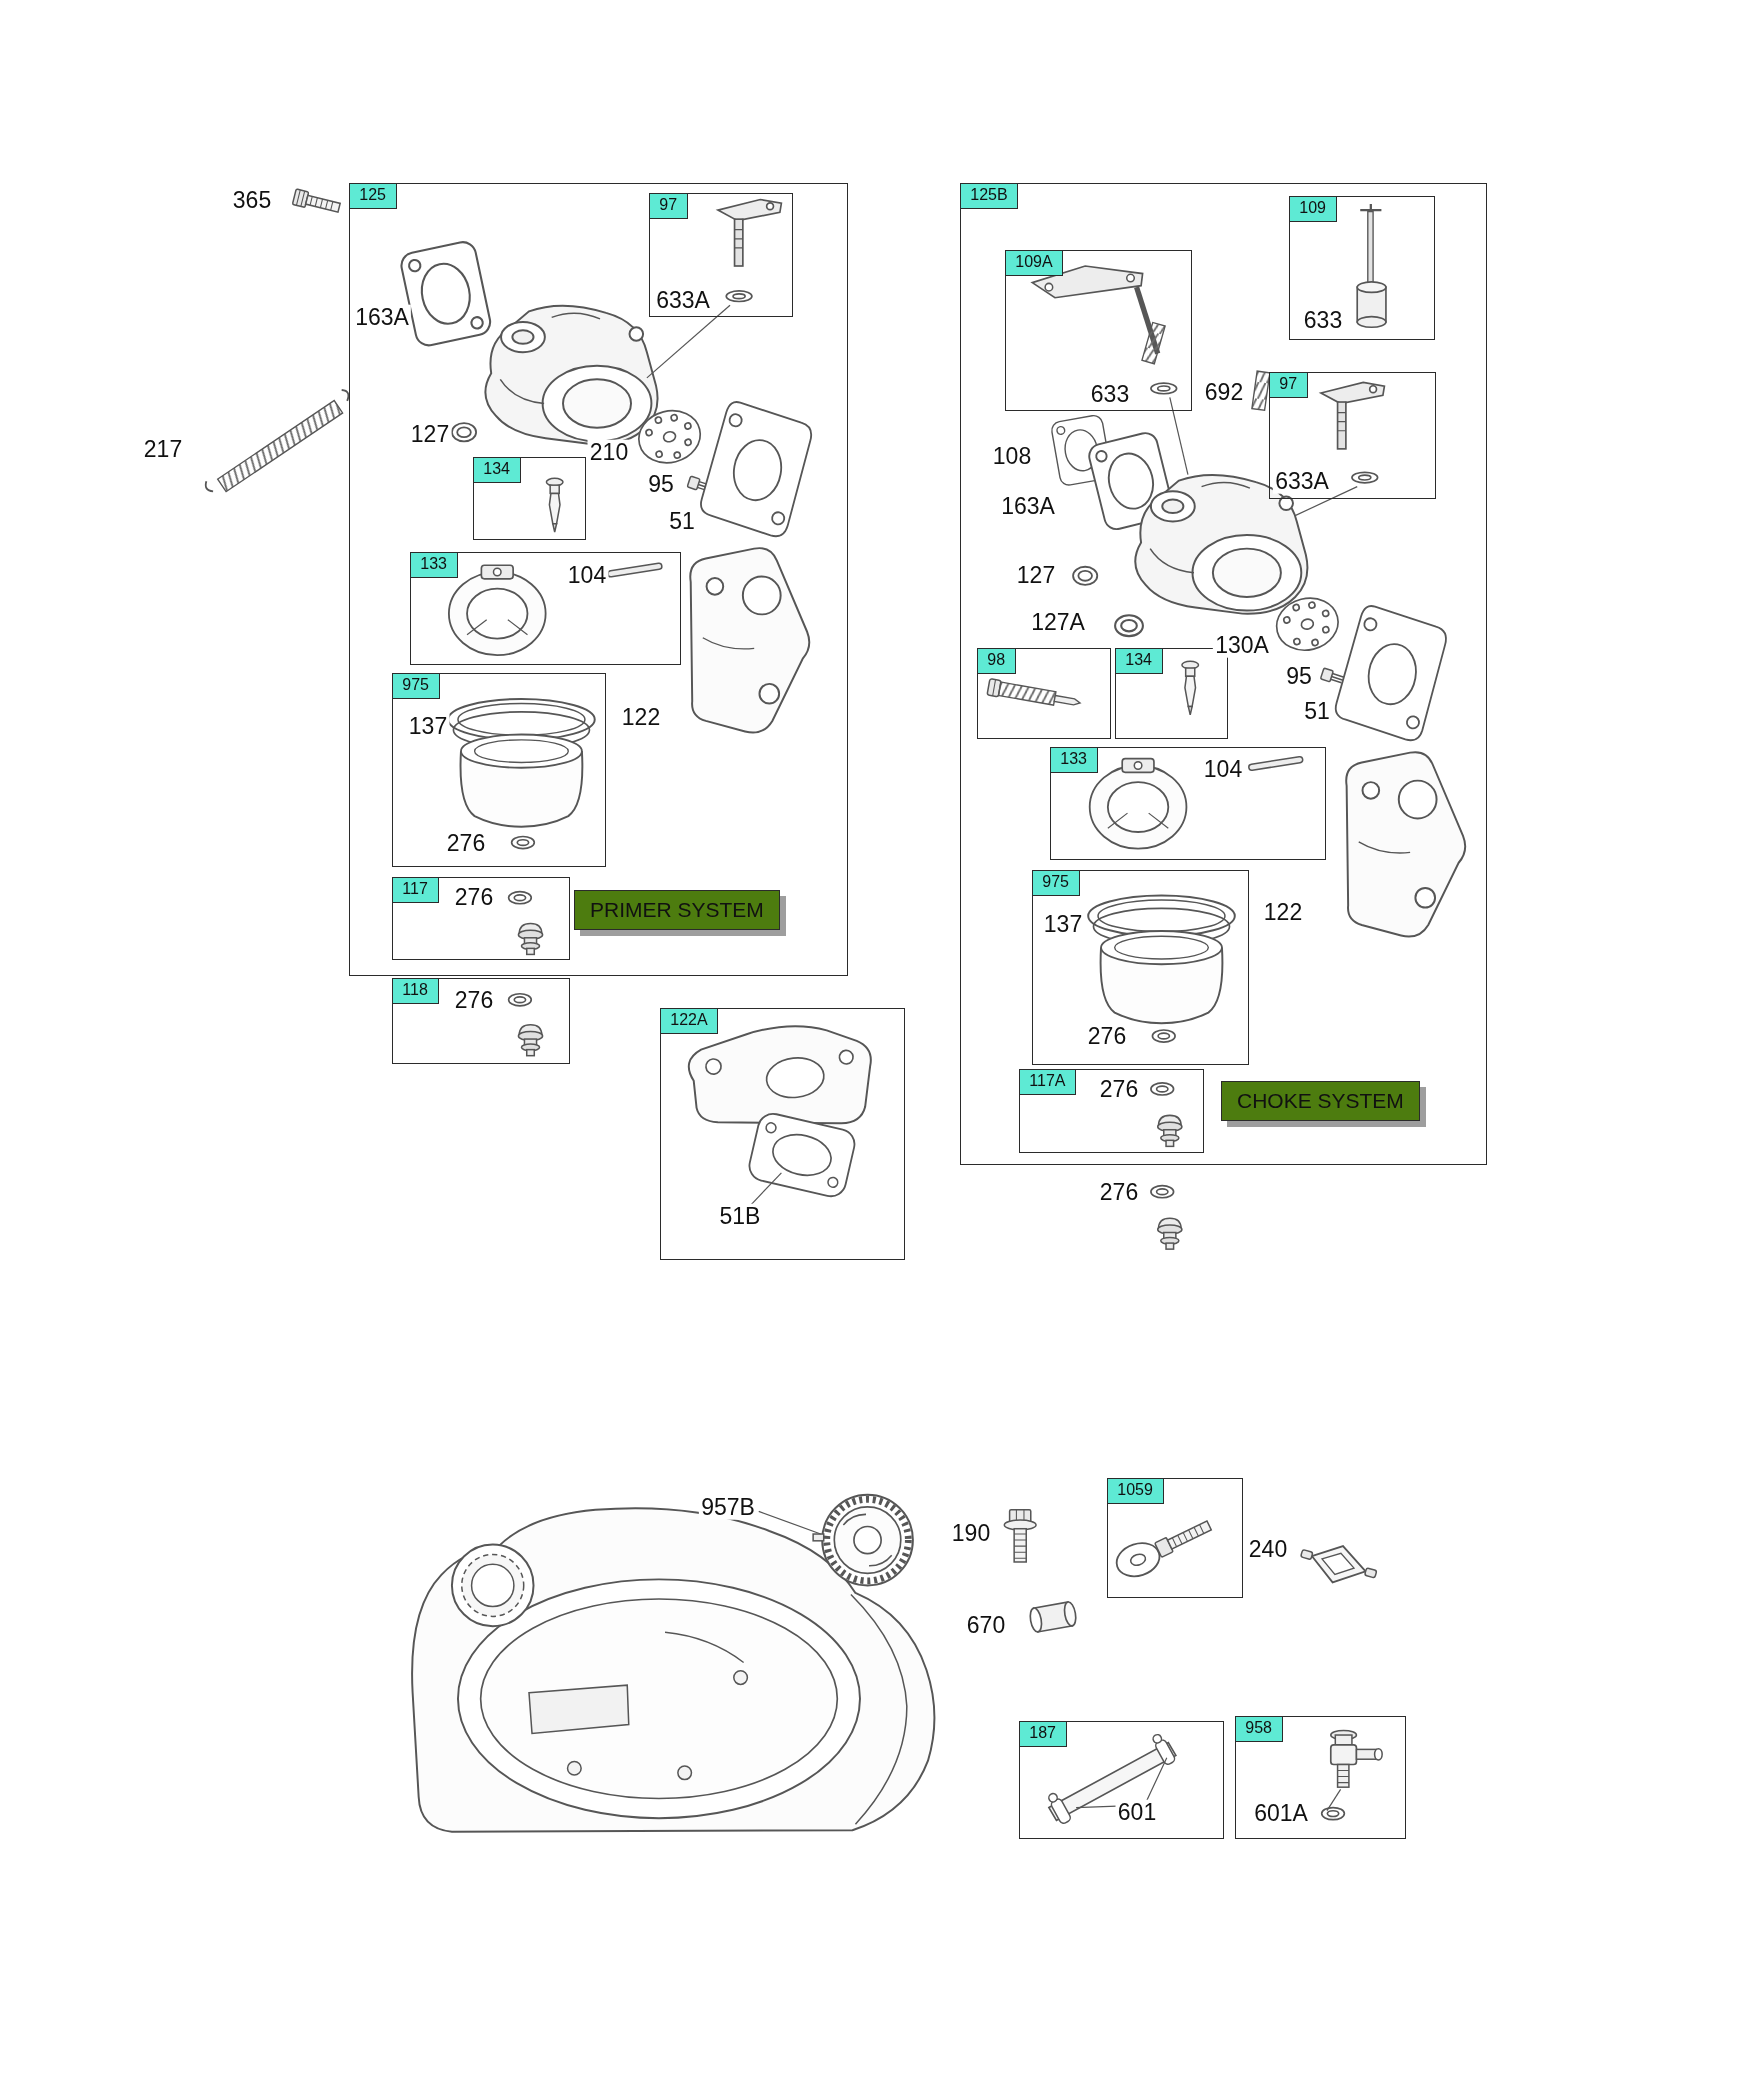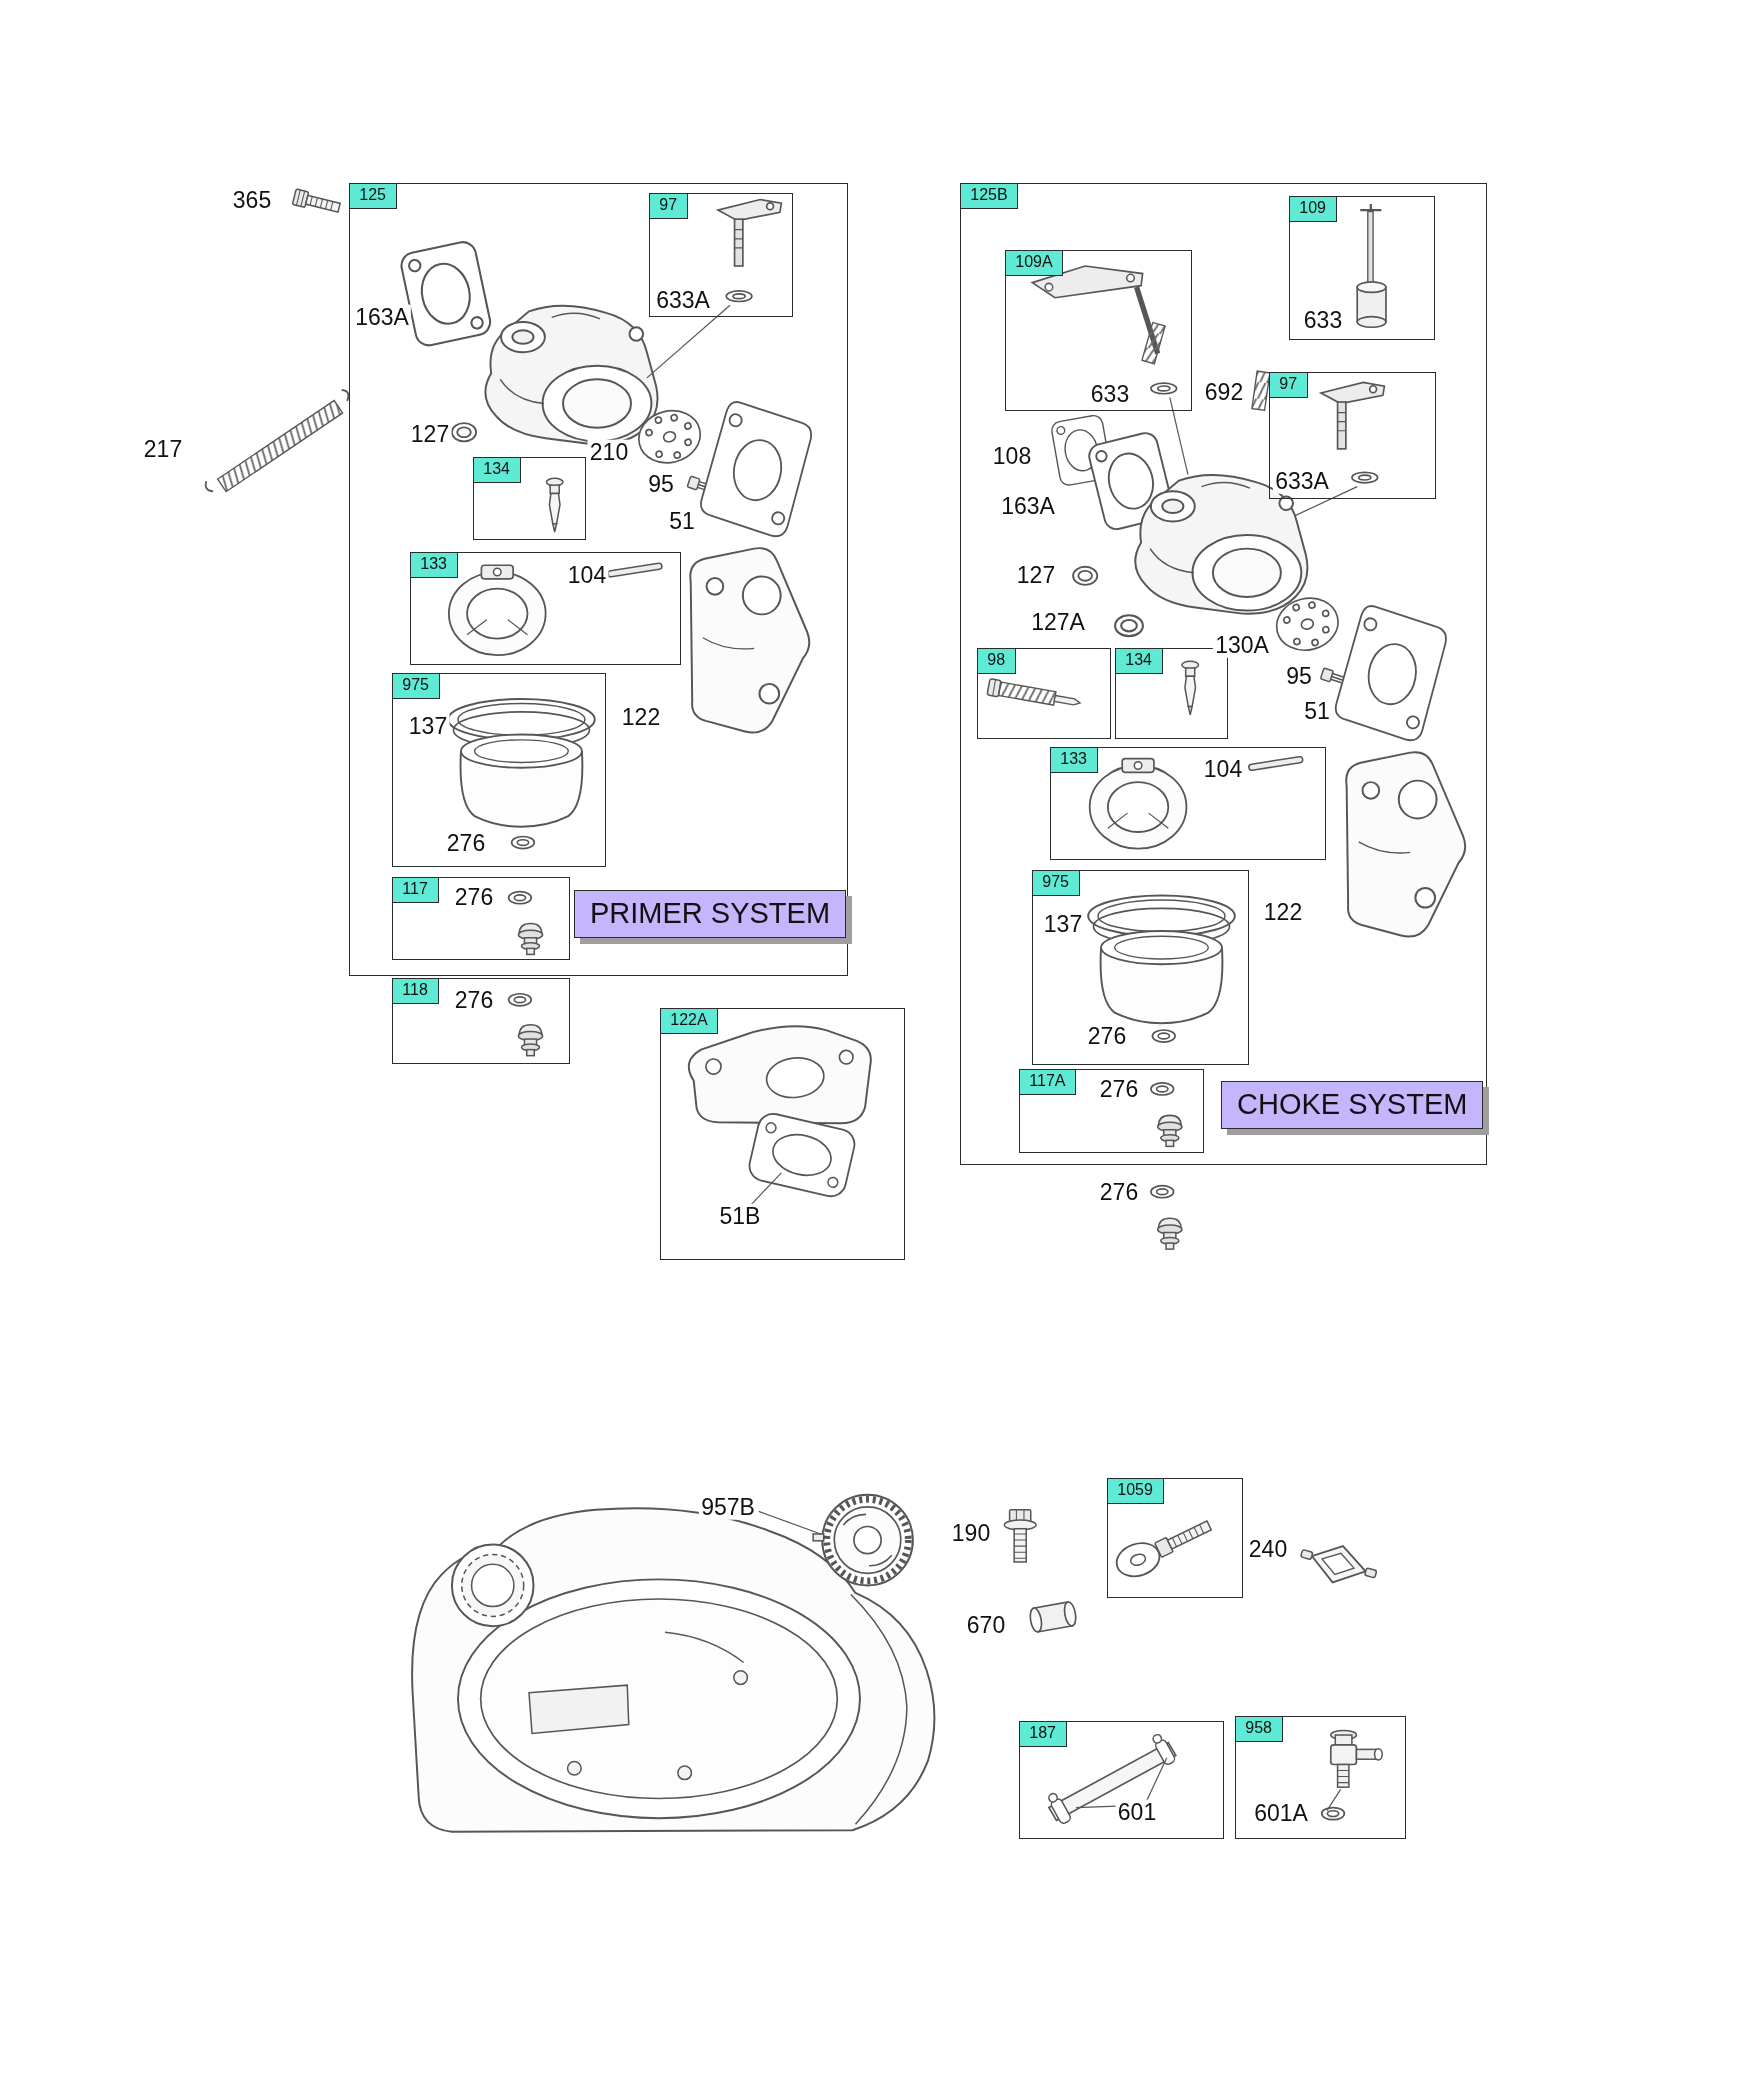--- a/index.html
+++ b/index.html
@@ -4,22 +4,22 @@
 <style>
   html,body{margin:0;padding:0;background:#fff;}
   #canvas{position:relative;width:1757px;height:2097px;background:#fff;
           font-family:"Liberation Sans",sans-serif;color:#111;overflow:hidden;}
   #art{position:absolute;left:0;top:0;z-index:1;}
   .gbox{position:absolute;border:1.5px solid #2b2b2b;z-index:2;background:transparent;}
   .tag{position:absolute;top:-1.5px;left:-1.5px;background:#5eead4;border:1.5px solid #2b2b2b;
        padding:3.8px 9.8px;font-size:16px;line-height:1.05;display:inline-block;z-index:4;}
   .lbl{position:absolute;transform:translate(-50%,-50%);font-size:23px;line-height:1;
        background:#fff;padding:0.8px 2.3px;white-space:nowrap;z-index:5;}
-  .sysbox{position:absolute;background:#c4b5fd;border:1.5px solid #2b2b2b;padding:8.3px 15px;
-       font-size:29px;line-height:1;z-index:6;box-shadow:6px 6px 0 #9e9e9e;}
+  .sysbox{position:absolute;background:#4d7c0f;border:1.5px solid #2b2b2b;padding:8.3px 15px;
+       font-size:21px;line-height:1;z-index:6;box-shadow:6px 6px 0 #9e9e9e;}
 </style>
 </head>
 <body>
 
 <div id="canvas">
 
 <svg id="art" width="1757" height="2097" viewBox="0 0 2325 2775">
   <defs>
     <pattern id="coil" width="9" height="22" patternUnits="userSpaceOnUse">
       <path d="M1 22 L8 0" stroke="#6a6a6a" stroke-width="2.4" fill="none"></path>

